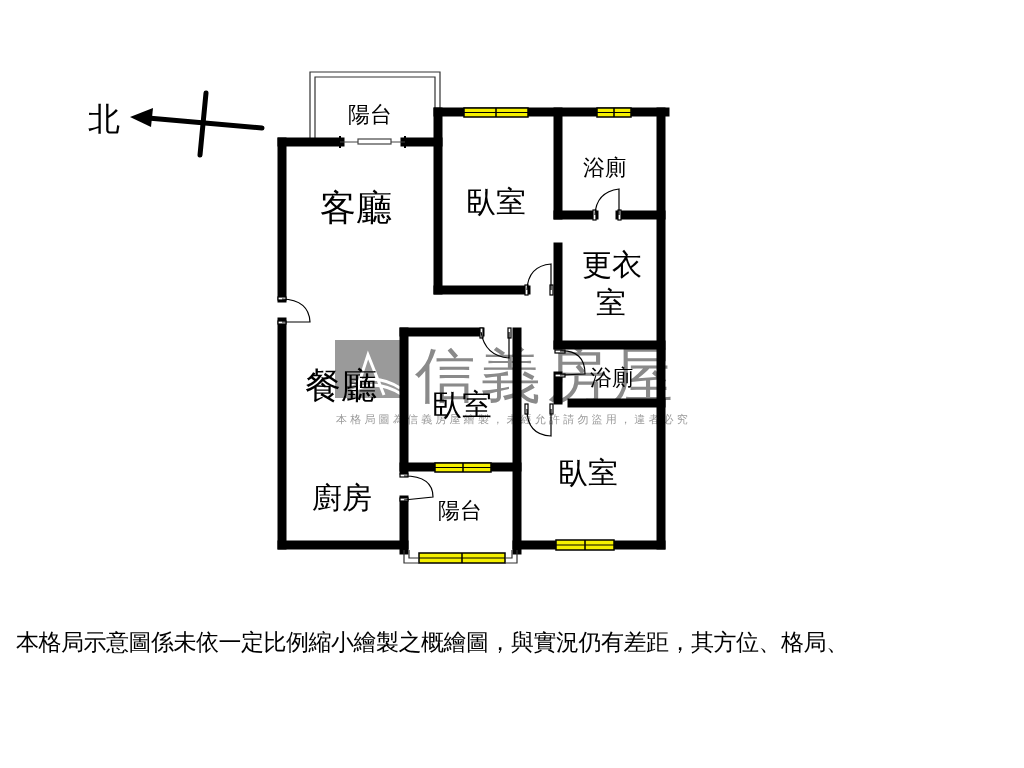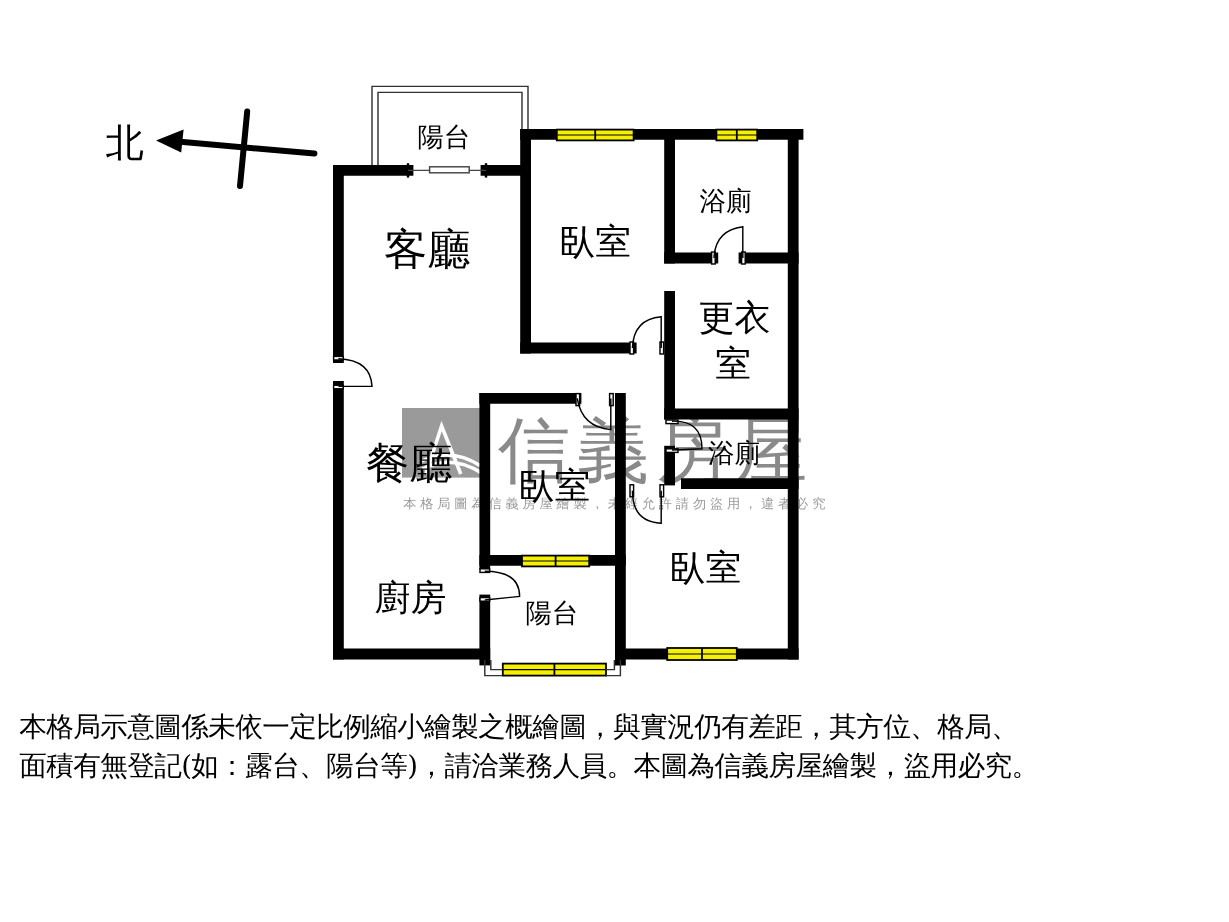--- a/index.html
+++ b/index.html
@@ -5,21 +5,21 @@
   html, body { margin: 0; padding: 0; background: #ffffff; }
   body { width: 1024px; height: 768px; position: relative; overflow: hidden;
          font-family: "DejaVu Serif", "Liberation Serif", serif; }
   #plan { position: absolute; left: 0; top: 0; width: 1024px; height: 580px; }
   .room-label { font-family: "DejaVu Serif", "Liberation Serif", serif; fill: #000; }
   .wm-text { font-family: "DejaVu Sans", "Liberation Sans", sans-serif; fill: #8a8a8a; }
   .wm-small { font-family: "DejaVu Sans", "Liberation Sans", sans-serif; fill: #9a9a9a; }
   #disclaimer { position: absolute; left: 16px; top: 590px; width: 1000px;
                 font-family: "DejaVu Serif", "Liberation Serif", serif;
                 font-size: 23px; line-height: 33px; color: #000; letter-spacing: -0.5px; }
-  #disclaimer span { display: block; white-space: nowrap; }
+  #disclaimer span { display: block; white-space: nowrap; margin-top: 36px; }
 </style>
 </head>
 <body>
 
 <svg id="plan" viewBox="0 0 1024 580" xmlns="http://www.w3.org/2000/svg">
 
   <g>
     <rect x="335" y="340" width="68" height="58" fill="#9a9a9a"></rect>
     <path d="M355 395 L368 355 L384 395 M350 385 Q375 372 400 388 M352 391 Q376 378 401 394" stroke="#ffffff" stroke-width="3" fill="none"></path>
     <text class="wm-text" x="415" y="396" font-size="60" letter-spacing="6">信義房屋</text>
@@ -169,14 +169,13 @@
     <text class="room-label" x="432" y="415" font-size="30">臥室</text>
     <text class="room-label" x="590" y="385" font-size="22">浴廁</text>
     <text class="room-label" x="312" y="508" font-size="30">廚房</text>
     <text class="room-label" x="438" y="518" font-size="22">陽台</text>
     <text class="room-label" x="558" y="483" font-size="30">臥室</text>
   </g>
 </svg>
 
 <div id="disclaimer">
   <span>本格局示意圖係未依一定比例縮小繪製之概繪圖，與實況仍有差距，其方位、格局、</span>
-  <span>面積有無登記(如：露台、陽台等)，請洽業務人員。本圖為信義房屋繪製，盜用必究。</span>
 </div>
 
 </body></html>

